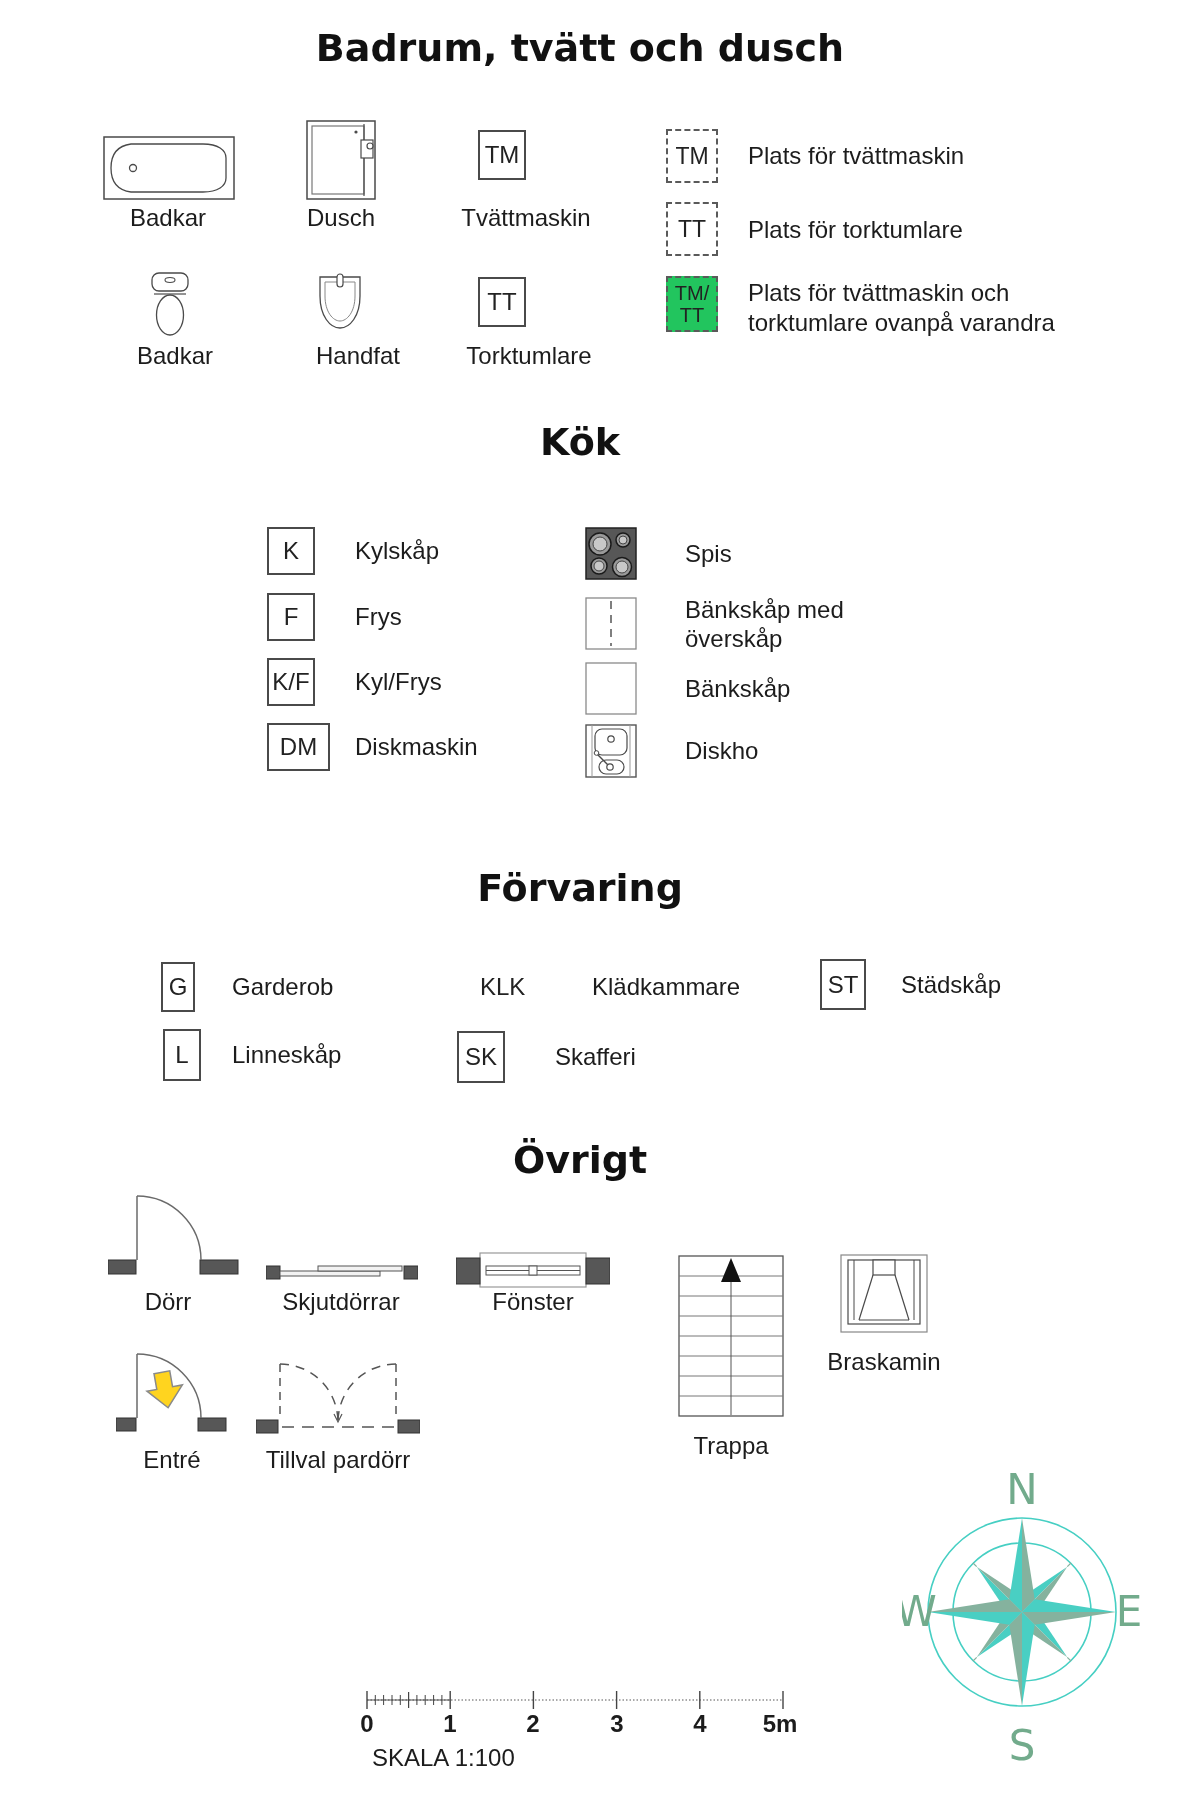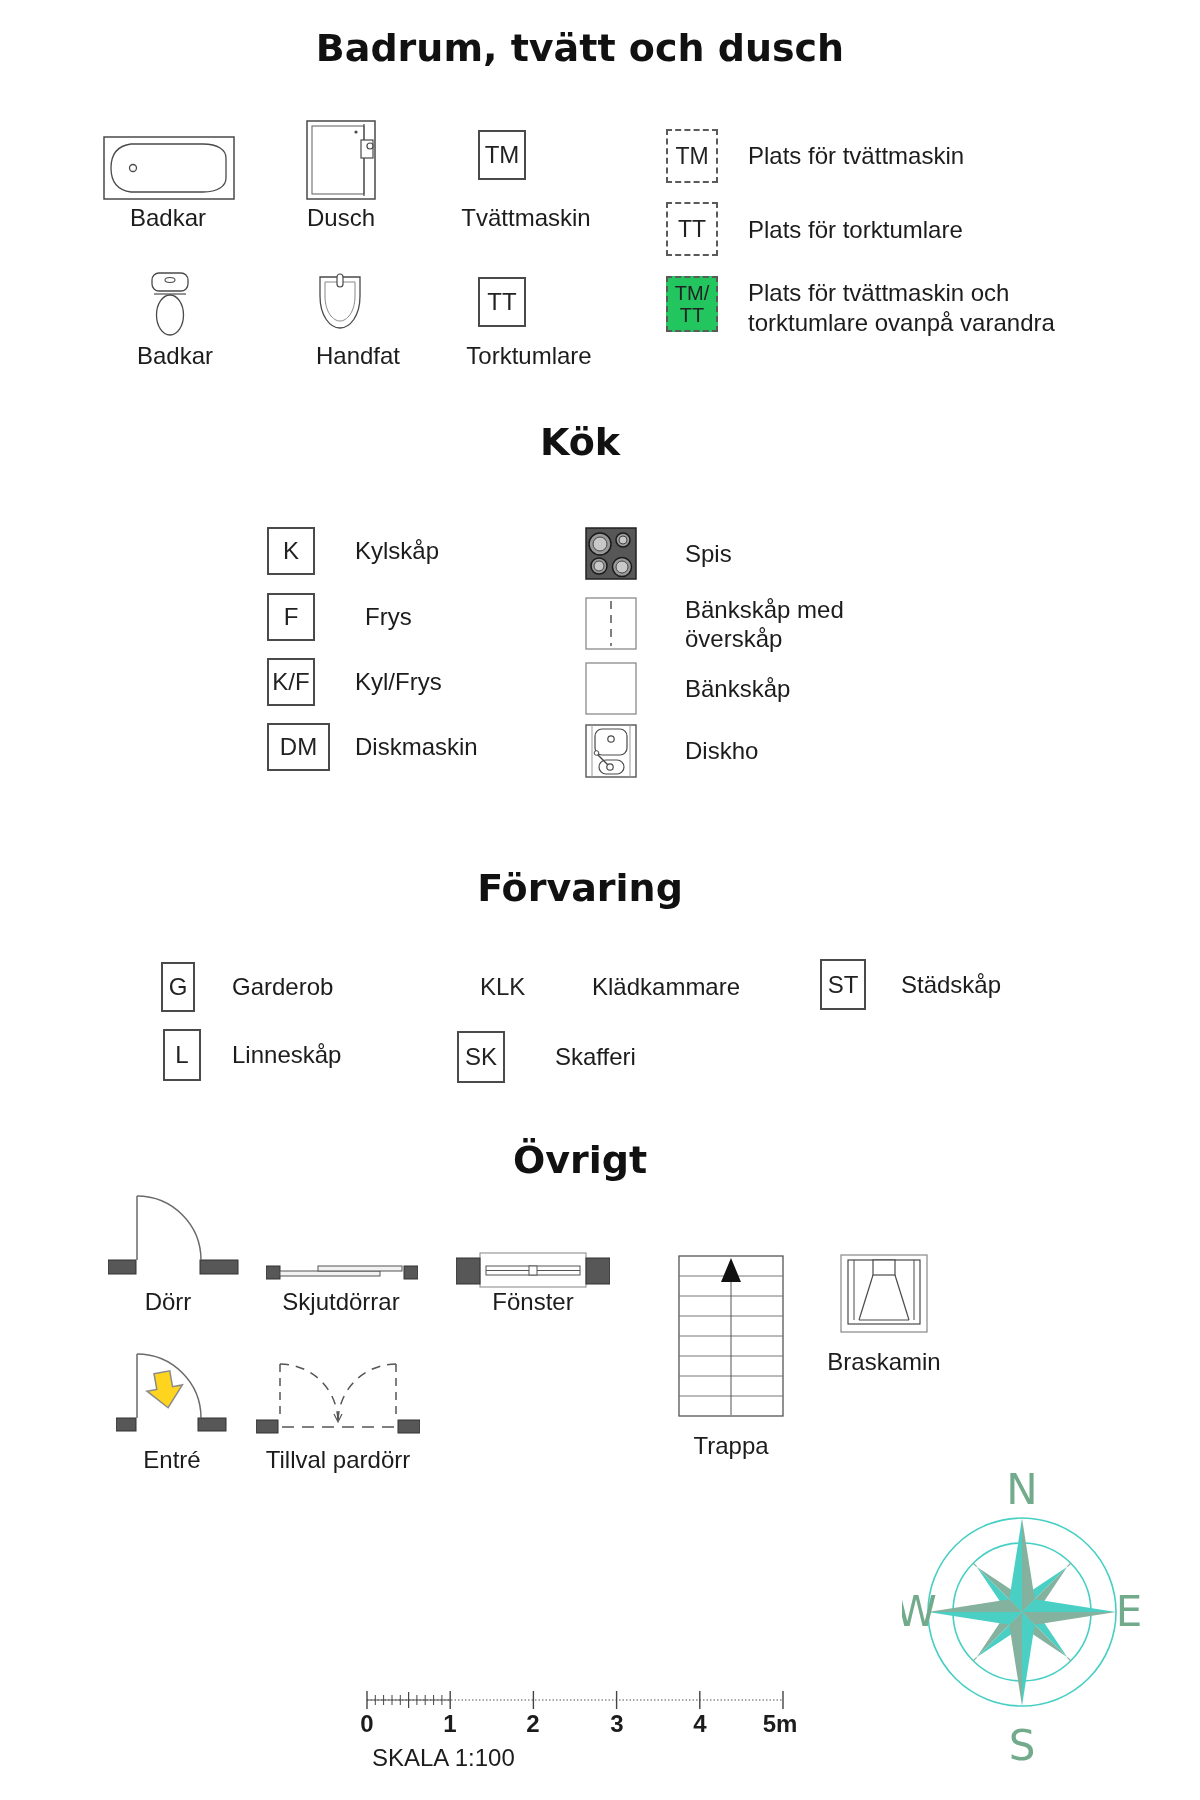--- a/index.html
+++ b/index.html
@@ -80,21 +80,21 @@
     <div>Plats för tvättmaskin och</div>
     <div>torktumlare ovanpå varandra</div>
   </div>
 
   <div class="abs sec" style="top:420px;">Kök</div>
 
   <div class="abs box" style="left:267px;top:527px;width:48px;height:48px;">K</div>
   <div class="abs lbl vflex" style="left:355px;top:527px;height:48px;">Kylskåp</div>
 
   <div class="abs box" style="left:267px;top:593px;width:48px;height:48px;">F</div>
-  <div class="abs lbl vflex" style="left:365px;top:593px;height:48px;text-align:right;">Frys</div>
+  <div class="abs lbl vflex" style="left:355px;top:593px;height:48px;text-align:right;">Frys</div>
 
   <div class="abs box" style="left:267px;top:658px;width:48px;height:48px;">K/F</div>
   <div class="abs lbl vflex" style="left:355px;top:658px;height:48px;">Kyl/Frys</div>
 
   <div class="abs box" style="left:267px;top:723px;width:63px;height:48px;">DM</div>
   <div class="abs lbl vflex" style="left:355px;top:723px;height:48px;">Diskmaskin</div>
 
   <svg class="abs" style="left:585px;top:527px;" width="52" height="53">
     <rect x="1" y="1" width="50" height="51" fill="#575757" stroke="#222" stroke-width="1.5"></rect>
     <circle cx="15" cy="17" r="11" fill="#9a9a9a" stroke="#1a1a1a" stroke-width="1.5"></circle>

